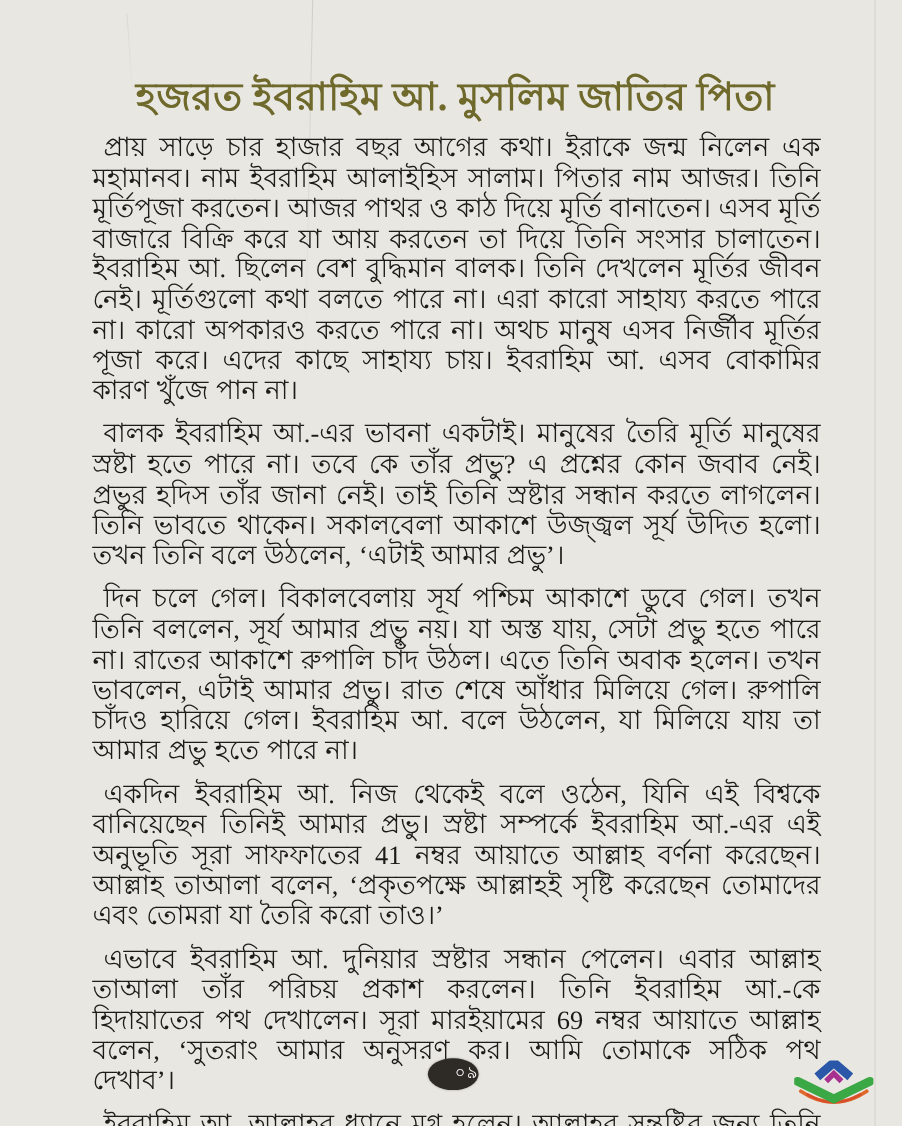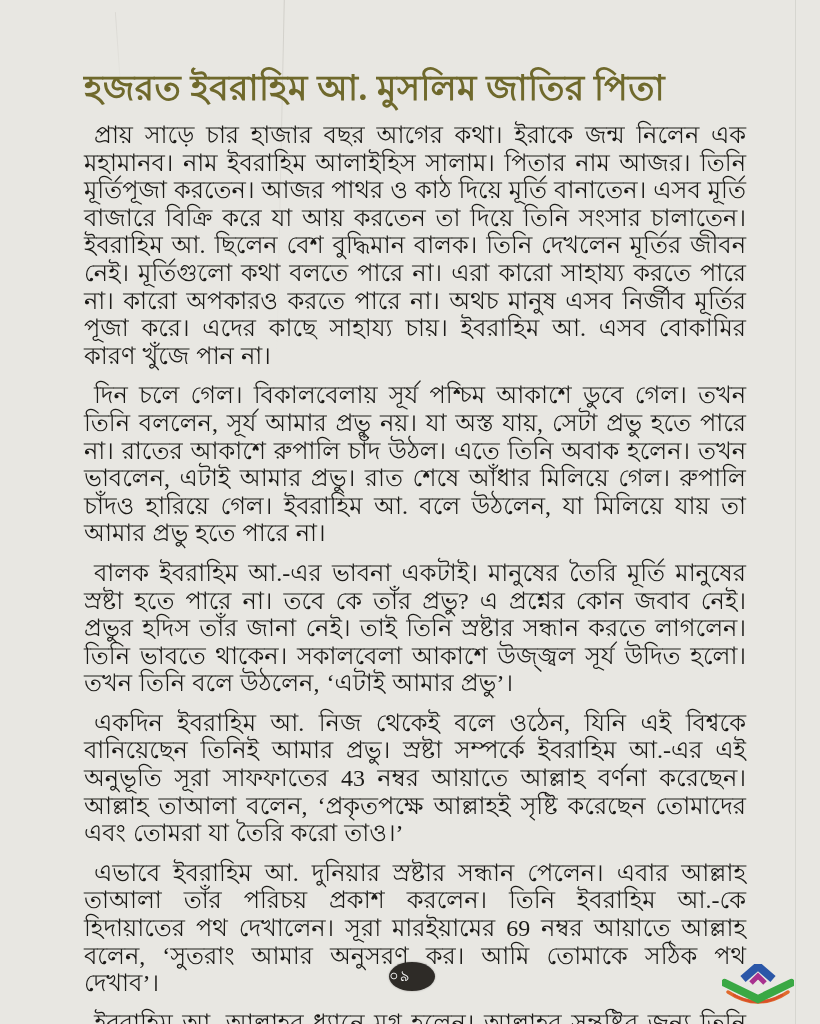--- a/index.html
+++ b/index.html
@@ -49,20 +49,21 @@
     height: 90px;
     transform: rotate(-4deg);
     background: linear-gradient(to bottom, rgba(100,95,85,0.10), transparent);
   }
   .page-title {
     position: absolute;
     top: 66px;
     left: 84px;
     width: 660px;
     margin: 0;
+    text-align: center;
     font-size: 35px;
     line-height: 46px;
     font-weight: bold;
     color: #6f692c;
     letter-spacing: 0.5px;
   }
   .article {
     position: absolute;
     top: 122px;
     left: 84px;
@@ -88,21 +89,21 @@
     position: absolute;
     left: 389px;
     top: 6px;
     width: 46px;
     height: 29px;
     background: #2e2b27;
     border-radius: 50%;
     color: #ffffff;
     font-size: 15px;
     line-height: 29px;
-    text-align: left;
+    text-align: right;
     letter-spacing: 1px;
     box-shadow: 0 0 2px rgba(0,0,0,0.35);
   }
   .publisher-logo {
     position: absolute;
     left: 722px;
     top: 8px;
     width: 72px;
     height: 52px;
   }
@@ -113,23 +114,23 @@
 <div class="page">
 
   <div class="fold-crease"></div>
   <div class="fold-crease small"></div>
   <div class="edge-line"></div>
 
   <h1 class="page-title">হজরত ইবরাহিম আ. মুসলিম জাতির পিতা</h1>
 
   <div class="article">
     <p>প্রায় সাড়ে চার হাজার বছর আগের কথা। ইরাকে জন্ম নিলেন এক মহামানব। নাম ইবরাহিম আলাইহিস সালাম। পিতার নাম আজর। তিনি মূর্তিপূজা করতেন। আজর পাথর ও কাঠ দিয়ে মূর্তি বানাতেন। এসব মূর্তি বাজারে বিক্রি করে যা আয় করতেন তা দিয়ে তিনি সংসার চালাতেন। ইবরাহিম আ. ছিলেন বেশ বুদ্ধিমান বালক। তিনি দেখলেন মূর্তির জীবন নেই। মূর্তিগুলো কথা বলতে পারে না। এরা কারো সাহায্য করতে পারে না। কারো অপকারও করতে পারে না। অথচ মানুষ এসব নির্জীব মূর্তির পূজা করে। এদের কাছে সাহায্য চায়। ইবরাহিম আ. এসব বোকামির কারণ খুঁজে পান না।</p>
+    <p>বালক ইবরাহিম আ.-এর ভাবনা একটাই। মানুষের তৈরি মূর্তি মানুষের স্রষ্টা হতে পারে না। তবে কে তাঁর প্রভু? এ প্রশ্নের কোন জবাব নেই। প্রভুর হদিস তাঁর জানা নেই। তাই তিনি স্রষ্টার সন্ধান করতে লাগলেন। তিনি ভাবতে থাকেন। সকালবেলা আকাশে উজ্জ্বল সূর্য উদিত হলো। তখন তিনি বলে উঠলেন, ‘এটাই আমার প্রভু’।</p>
     <p>দিন চলে গেল। বিকালবেলায় সূর্য পশ্চিম আকাশে ডুবে গেল। তখন তিনি বললেন, সূর্য আমার প্রভু নয়। যা অস্ত যায়, সেটা প্রভু হতে পারে না। রাতের আকাশে রুপালি চাঁদ উঠল। এতে তিনি অবাক হলেন। তখন ভাবলেন, এটাই আমার প্রভু। রাত শেষে আঁধার মিলিয়ে গেল। রুপালি চাঁদও হারিয়ে গেল। ইবরাহিম আ. বলে উঠলেন, যা মিলিয়ে যায় তা আমার প্রভু হতে পারে না।</p>
-    <p>বালক ইবরাহিম আ.-এর ভাবনা একটাই। মানুষের তৈরি মূর্তি মানুষের স্রষ্টা হতে পারে না। তবে কে তাঁর প্রভু? এ প্রশ্নের কোন জবাব নেই। প্রভুর হদিস তাঁর জানা নেই। তাই তিনি স্রষ্টার সন্ধান করতে লাগলেন। তিনি ভাবতে থাকেন। সকালবেলা আকাশে উজ্জ্বল সূর্য উদিত হলো। তখন তিনি বলে উঠলেন, ‘এটাই আমার প্রভু’।</p>
-    <p>একদিন ইবরাহিম আ. নিজ থেকেই বলে ওঠেন, যিনি এই বিশ্বকে বানিয়েছেন তিনিই আমার প্রভু। স্রষ্টা সম্পর্কে ইবরাহিম আ.-এর এই অনুভূতি সূরা সাফফাতের 43 নম্বর আয়াতে আল্লাহ বর্ণনা করেছেন। আল্লাহ তাআলা বলেন, ‘প্রকৃতপক্ষে আল্লাহই সৃষ্টি করেছেন তোমাদের এবং তোমরা যা তৈরি করো তাও।’</p>
+    <p>একদিন ইবরাহিম আ. নিজ থেকেই বলে ওঠেন, যিনি এই বিশ্বকে বানিয়েছেন তিনিই আমার প্রভু। স্রষ্টা সম্পর্কে ইবরাহিম আ.-এর এই অনুভূতি সূরা সাফফাতের 41 নম্বর আয়াতে আল্লাহ বর্ণনা করেছেন। আল্লাহ তাআলা বলেন, ‘প্রকৃতপক্ষে আল্লাহই সৃষ্টি করেছেন তোমাদের এবং তোমরা যা তৈরি করো তাও।’</p>
     <p>এভাবে ইবরাহিম আ. দুনিয়ার স্রষ্টার সন্ধান পেলেন। এবার আল্লাহ তাআলা তাঁর পরিচয় প্রকাশ করলেন। তিনি ইবরাহিম আ.-কে হিদায়াতের পথ দেখালেন। সূরা মারইয়ামের 69 নম্বর আয়াতে আল্লাহ বলেন, ‘সুতরাং আমার অনুসরণ কর। আমি তোমাকে সঠিক পথ দেখাব’।</p>
     <p>ইবরাহিম আ. আল্লাহর ধ্যানে মগ্ন হলেন। আল্লাহর সন্তুষ্টির জন্য তিনি প্রতিনিয়ত কাজ করেন। প্রিয়নবীর ওপর আল্লাহ তাআলা এক গুরু দায়িত্ব অর্পণ করলেন। এই দায়িত্ব অনেক বড়। এই দায়িত্ব মানুষকে আল্লাহর পথে ডাকার দায়িত্ব। ইবরাহিম আ. মানুষকে হেদায়াতের পথ দেখান। মানুষের মুক্তির কথা বলেন। মানুষকে মূর্তিপূজা ত্যাগ করার আহ্বান জানান। নিজ কওমকে তিনি বলেন, ‘তোমরা আল্লাহর ইবাদত কর। তাঁর সাথে কাউকে শরিক করো না।’</p>
   </div>
 
   <div class="footer">
     <div class="page-number-badge">০৯</div>
 
     <svg class="publisher-logo" viewBox="0 0 72 52" xmlns="http://www.w3.org/2000/svg" aria-hidden="true">
 
       <path d="M6 28 Q 36 48 66 28" fill="none" stroke="#e06a2c" stroke-width="3.4" stroke-linecap="round"></path>

